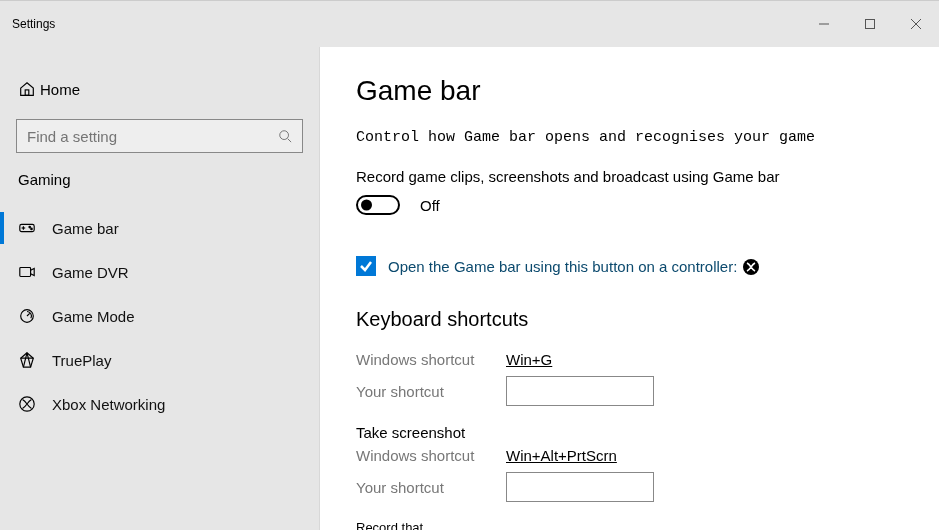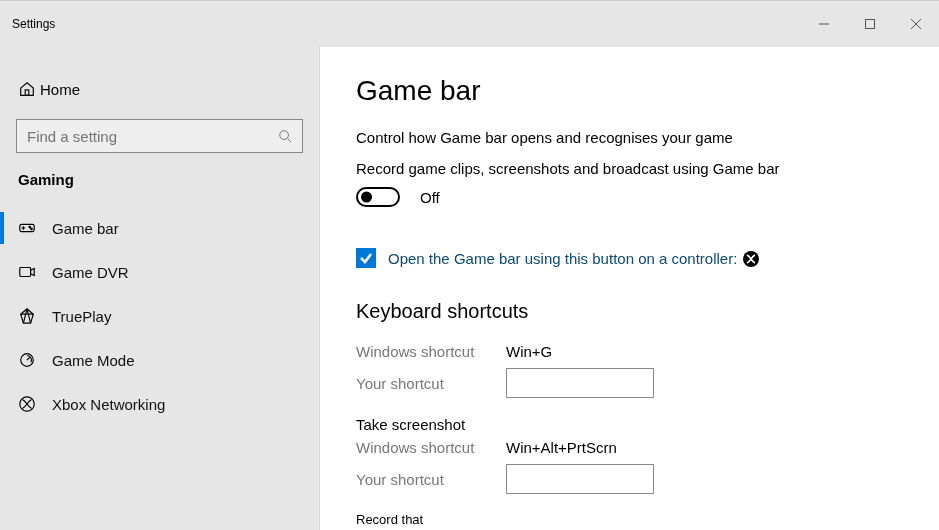--- a/index.html
+++ b/index.html
@@ -11,44 +11,44 @@
   .win-btn svg { width: 10px; height: 10px; stroke: #555; fill: none; stroke-width: 1; }
   .layout { display: flex; height: calc(100% - 32px); }
   .sidebar { width: 320px; background: #e6e6e6; padding-top: 22px; border-right: 1px solid #d8d8d8; }
   .home-row { display: flex; align-items: center; height: 40px; padding-left: 18px; gap: 4px; cursor: default; }
   .home-row .icon { width: 18px; height: 18px; }
   .home-label { font-size: 15px; color: #000; }
   .search-wrap { padding: 10px 16px 18px 16px; }
   .search { height: 33px; border: 1px solid #888; background: #eee; width: 100%; display: flex; align-items: center; padding: 16px 10px; }
   .search input { border: none; background: transparent; outline: none; font-size: 15px; flex: 1; color: #555; }
   .search .search-icon { width: 14px; height: 14px; stroke: #666; fill: none; }
-  .section-label { font-size: 15px; font-weight: 700; padding-left: 18px; margin-bottom: 18px; color: #000; }
+  .section-label { font-size: 15px; font-weight: 400; padding-left: 18px; margin-bottom: 18px; color: #000; }
   .nav-item { display: flex; align-items: center; height: 44px; padding-left: 18px; gap: 16px; cursor: default; position: relative; }
   .nav-item.active::before { content: ""; position: absolute; left: 0; top: 6px; bottom: 6px; width: 4px; background: #0078d7; }
   .nav-item .icon { width: 18px; height: 18px; flex-shrink: 0; }
   .nav-label { font-size: 15px; color: #111; }
   .content { flex: 1; padding: 28px 36px 0 36px; overflow: hidden; }
   .page-title { font-size: 28px; font-weight: 500; color: #000; margin-bottom: 22px; }
-  .desc { font-size: 15px; color: #000; margin-bottom: 14px; }
+  .desc { font-size: 15px; color: #000; margin-bottom: 22px; font-family: Liberation Mono, monospace; }
   .subdesc { font-size: 15px; color: #000; margin-bottom: 10px; }
   .toggle-row { display: flex; align-items: center; gap: 20px; margin-bottom: 41px; }
   .toggle { width: 44px; height: 20px; border: 2px solid #000; border-radius: 20px; position: relative; background: #fff; cursor: pointer; }
   .toggle .knob { width: 11px; height: 11px; background: #000; border-radius: 50%; position: absolute; left: 3px; top: 50%; transform: translateY(-50%); }
   .toggle-label { font-size: 15px; color: #000; }
   .check-row { display: flex; align-items: center; gap: 12px; margin-bottom: 32px; }
   .checkbox { width: 20px; height: 20px; background: #0078d7; display: flex; align-items: center; justify-content: center; cursor: pointer; }
   .checkbox svg { width: 14px; height: 14px; stroke: #fff; stroke-width: 2.5; fill: none; }
   .check-label { font-size: 15px; color: #0c4a6e; display: flex; align-items: flex-end; gap: 6px; }
   .xbox-icon { width: 16px; height: 16px; }
   .section-title { font-size: 20px; font-weight: 500; color: #000; margin-bottom: 20px; }
   .shortcut-block { margin-bottom: 18px; }
   .shortcut-title { font-size: 15px; color: #000; margin-bottom: 6px; }
   .shortcut-row { display: flex; align-items: center; margin-bottom: 8px; }
   .shortcut-row .lbl { width: 150px; font-size: 15px; color: #777; }
-  .shortcut-row .val { font-size: 15px; color: #000; }
+  .shortcut-row .val { font-size: 15px; color: #000; text-decoration: underline; }
   .shortcut-input { width: 148px; height: 30px; border: 1px solid #888; background: #fff; outline: none; padding: 0 6px; font-size: 14px; }
   .cutoff { font-size: 13px; color: #000; }
   svg { display: block; }
 </style>
 </head>
 <body>
 
 <div class="titlebar">
   <div class="titlebar-title">Settings</div>
   <div class="win-controls">
@@ -114,36 +114,36 @@
             <rect x="2" y="5" width="12" height="10" rx="1"></rect>
             <path d="M14 8 L18 6 V14 L14 12"></path>
           </svg>
       </span>
       <span class="nav-label">Game DVR</span>
     </div>
 
     <div class="nav-item">
       <span class="icon">
         <svg viewBox="0 0 20 20" fill="none" stroke="#000" stroke-width="1.3">
-            <path d="M10 2 L3 8 L6 18 L14 18 L17 8 Z"></path>
-            <path d="M6 18 L10 2 L14 18 M3 8 H17"></path>
-          </svg>
-      </span>
-      <span class="nav-label">TruePlay</span>
-    </div>
-
-    <div class="nav-item">
-      <span class="icon">
-        <svg viewBox="0 0 20 20" fill="none" stroke="#000" stroke-width="1.3">
             <circle cx="10" cy="10" r="7"></circle>
             <path d="M10 5 A5 5 0 0 1 14.3 12.5"></path>
             <line x1="10" y1="10" x2="13" y2="7"></line>
           </svg>
       </span>
       <span class="nav-label">Game Mode</span>
+    </div>
+
+    <div class="nav-item">
+      <span class="icon">
+        <svg viewBox="0 0 20 20" fill="none" stroke="#000" stroke-width="1.3">
+            <path d="M10 2 L3 8 L6 18 L14 18 L17 8 Z"></path>
+            <path d="M6 18 L10 2 L14 18 M3 8 H17"></path>
+          </svg>
+      </span>
+      <span class="nav-label">TruePlay</span>
     </div>
 
     <div class="nav-item">
       <span class="icon">
         <svg viewBox="0 0 20 20" fill="none" stroke="#000" stroke-width="1.3">
             <circle cx="10" cy="10" r="8"></circle>
             <path d="M5 5 C 10 8, 10 12, 15 15 M15 5 C 10 8, 10 12, 5 15"></path>
           </svg>
       </span>
       <span class="nav-label">Xbox Networking</span>

